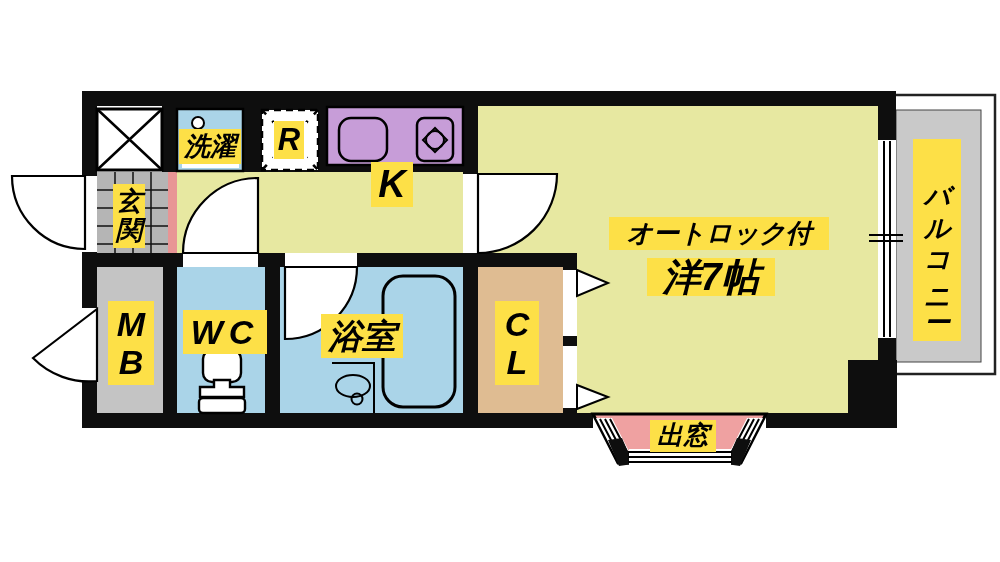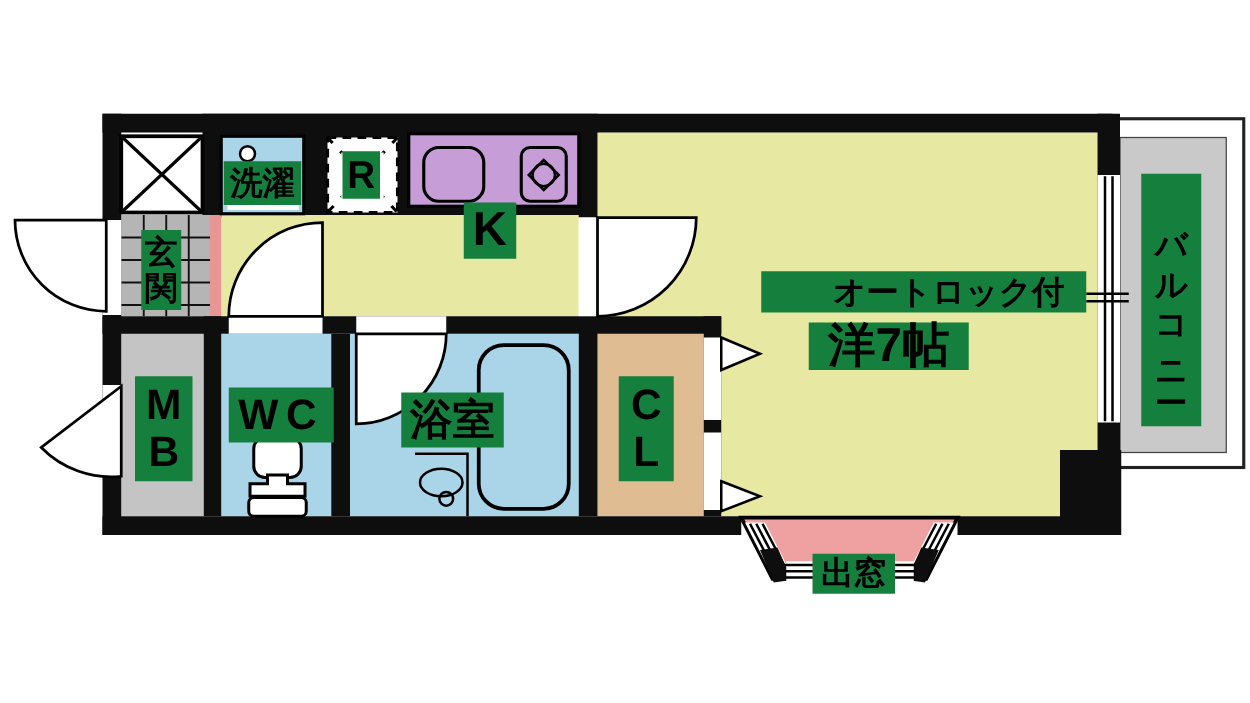--- a/index.html
+++ b/index.html
@@ -1,21 +1,21 @@
 <!DOCTYPE html>
 <html><head>
 <meta charset="utf-8">
 <style>
   html,body{margin:0;padding:0;background:#ffffff;}
   #stage{position:relative;width:1000px;height:562px;background:#fff;overflow:hidden;
          font-family:"Liberation Sans","DejaVu Sans",sans-serif;}
   #plan-svg{position:absolute;left:0;top:0;}
   .chip{position:absolute;display:flex;align-items:center;justify-content:center;
-        background:#15803d;color:#000;font-weight:700;white-space:pre-line;
-        text-align:center;line-height:1.12;}
+        background:#fde047;color:#000;font-weight:700;white-space:pre-line;
+        text-align:center;line-height:1.12;font-style:italic;}
   .v-label{writing-mode:vertical-rl;text-orientation:mixed;}
 </style>
 </head>
 <body>
 
 <div id="stage">
 
 <svg id="plan-svg" width="1000" height="562" viewBox="0 0 1000 562">
 
   <g>
@@ -148,21 +148,21 @@
 <div class="chip" style="left:108px;top:301px;width:46px;height:84px;font-size:34px;font-weight:600;">M
 B</div>
 
 <div class="chip" style="left:321px;top:314px;width:82px;height:44px;font-size:34px;">浴室</div>
 
 <div class="chip" style="left:183px;top:310px;width:84px;height:44px;font-size:34px;font-weight:600;letter-spacing:6px;">WC</div>
 
 <div class="chip" style="left:495px;top:301px;width:44px;height:84px;font-size:34px;font-weight:600;">C
 L</div>
 
-<div class="chip" style="left:609px;top:217px;width:220px;height:33px;font-size:26px;padding-left:40px;">オートロック付</div>
+<div class="chip" style="left:609px;top:217px;width:220px;height:33px;font-size:26px;">オートロック付</div>
 
 <div class="chip" style="left:647px;top:258px;width:128px;height:38px;font-size:38px;">洋7帖</div>
 
-<div class="chip" style="left:650px;top:443px;width:66px;height:32px;font-size:26px;">出窓</div>
+<div class="chip" style="left:650px;top:420px;width:66px;height:32px;font-size:26px;">出窓</div>
 
 <div class="chip v-label" style="left:913px;top:139px;width:48px;height:202px;font-size:26px;letter-spacing:6px;">バルコニー</div>
 
 </div>
 
 </body></html>

